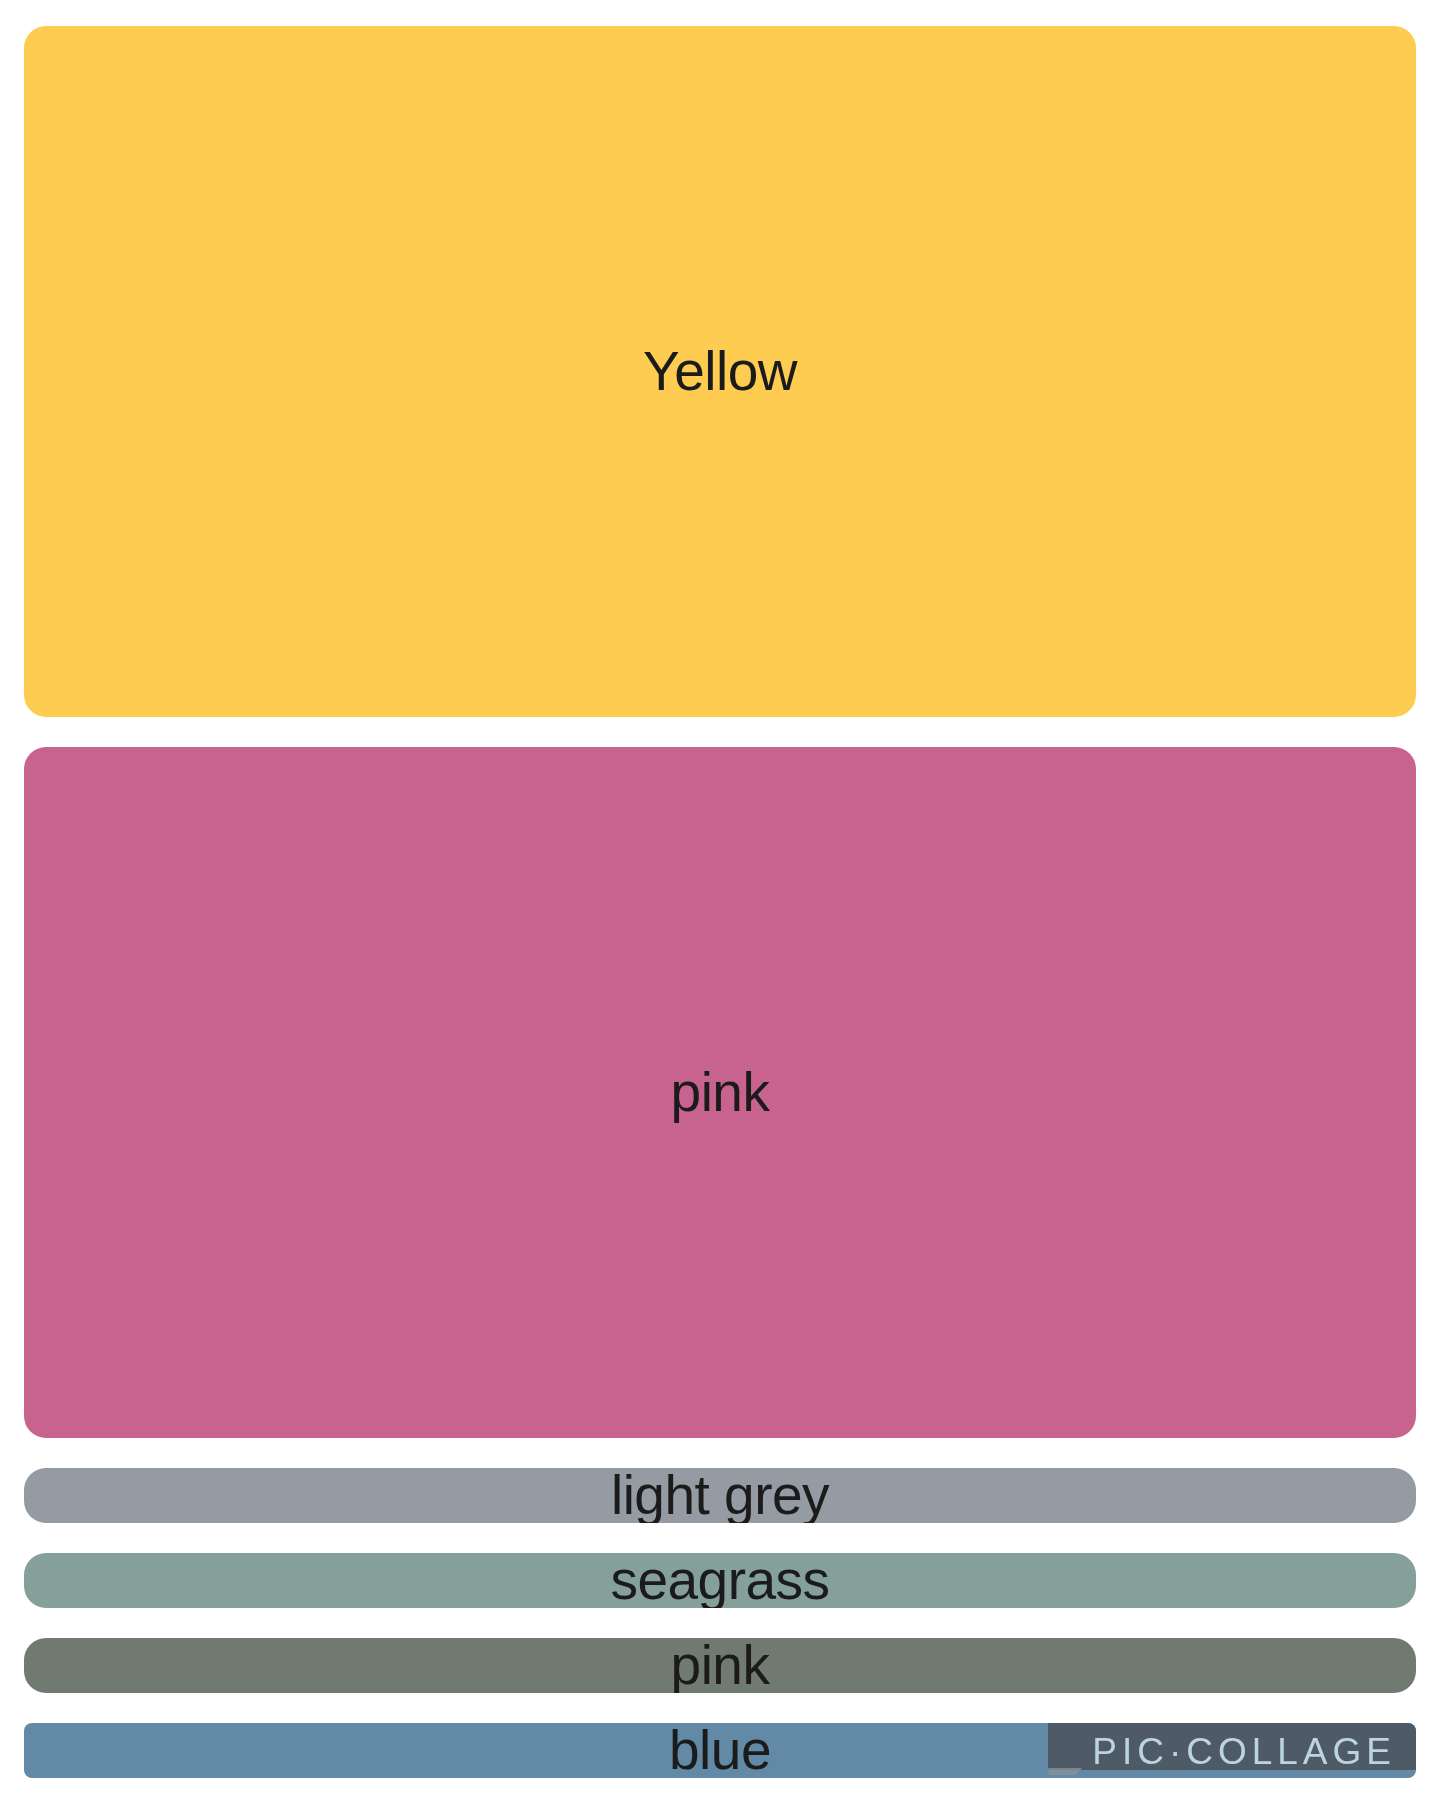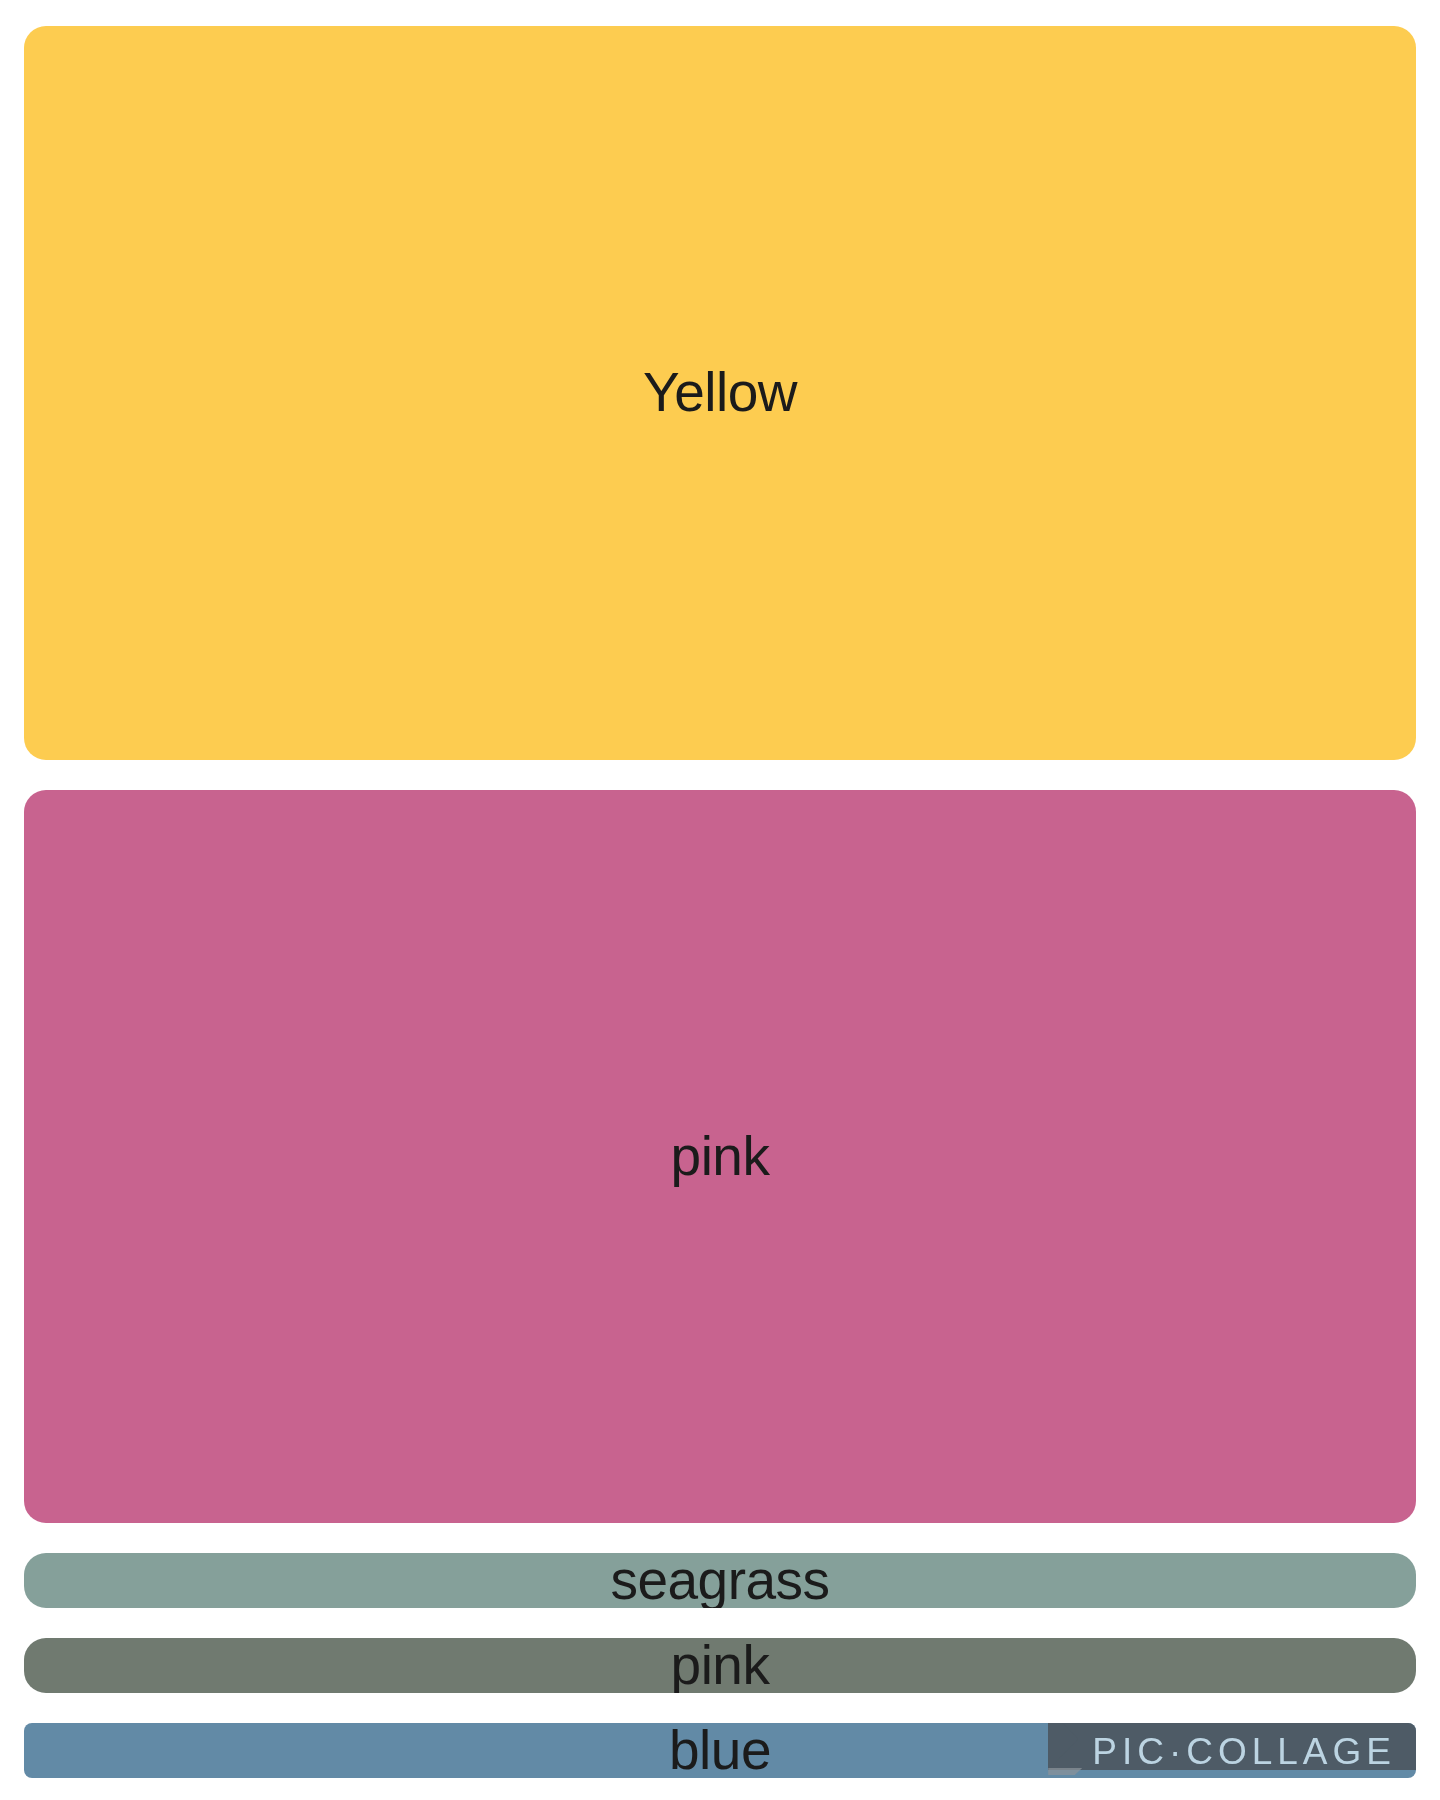--- a/index.html
+++ b/index.html
@@ -103,20 +103,23 @@
 <div id="collage" style="background: rgb(255, 255, 255);">
 
   <div class="swatch" style="background-color: rgb(253, 204, 80);">
     <span class="swatch-label" style="color: rgb(27, 27, 27);">Yellow</span>
   </div>
 
   <div class="swatch" style="background-color: rgb(200, 99, 143);">
     <span class="swatch-label" style="color: rgb(27, 27, 27);">pink</span>
   </div>
 
+  <div class="swatch" style="background-color: rgb(148, 155, 163);">
+    <span class="swatch-label" style="color: rgb(27, 27, 27);">light grey</span>
+  </div>
 
   <div class="swatch" style="background-color: rgb(133, 160, 154);">
     <span class="swatch-label" style="color: rgb(27, 27, 27);">seagrass</span>
   </div>
 
   <div class="swatch" style="background-color: rgb(112, 122, 112);">
     <span class="swatch-label" style="color: rgb(27, 27, 27);">pink</span>
   </div>
 
   <div class="swatch" style="background-color: rgb(98, 138, 166); border-radius: 8px;">

